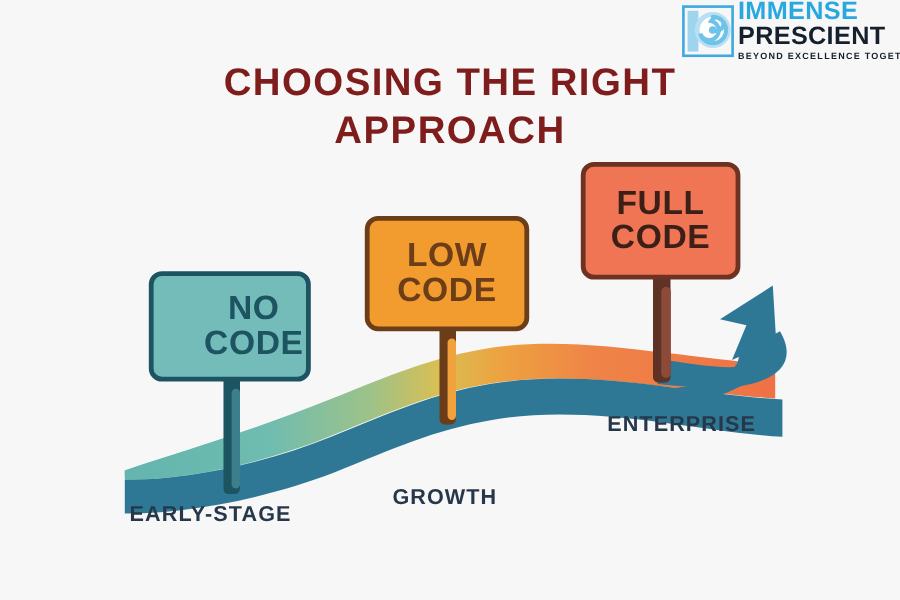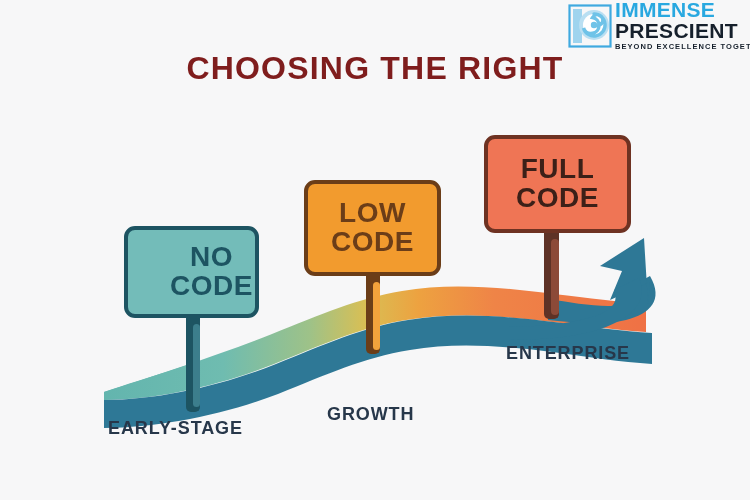--- a/index.html
+++ b/index.html
@@ -159,21 +159,21 @@
     border-width: 0 3px 3px 3px;
     border-radius: 0 0 5px 5px;
   }
   #sign-low .sign-post-inner {
     left: 3.5px; top: 10px; width: 7px; height: 68px;
     background: #f2a23c;
   }
 
   
   #sign-full .sign-board {
-    width: 147px; height: 98px;
+    width: 133px; height: 98px;
     background: #ef7555;
     border-color: #6e3222;
     border-width: 4px;
   }
   #sign-full .sign-board span { color: #3c2018; font-size: 28px; letter-spacing: 0.5px; }
   #sign-full .sign-post {
     left: 60px; top: 94px; width: 15px; height: 90px;
     background: #5e3226;
     border-color: #5e3226;
     border-width: 0 3px 3px 3px;
@@ -291,20 +291,21 @@
     </svg>
     <div id="brand-text">
       <span class="brand-line1">IMMENSE</span>
       <span class="brand-line2">PRESCIENT</span>
       <span class="brand-tagline">BEYOND EXCELLENCE TOGETHER</span>
     </div>
   </div>
 
   <div id="title">
     <span class="t-line">CHOOSING THE RIGHT</span>
+    <span class="t-line">APPROACH</span>
   </div>
 
   <div class="sign" id="sign-no" style="left:124px; top:226px;">
     <div class="sign-post">
       <div class="sign-post-inner"></div>
     </div>
     <div class="sign-board">
       <span>NO</span>
       <span>CODE</span>
     </div>

